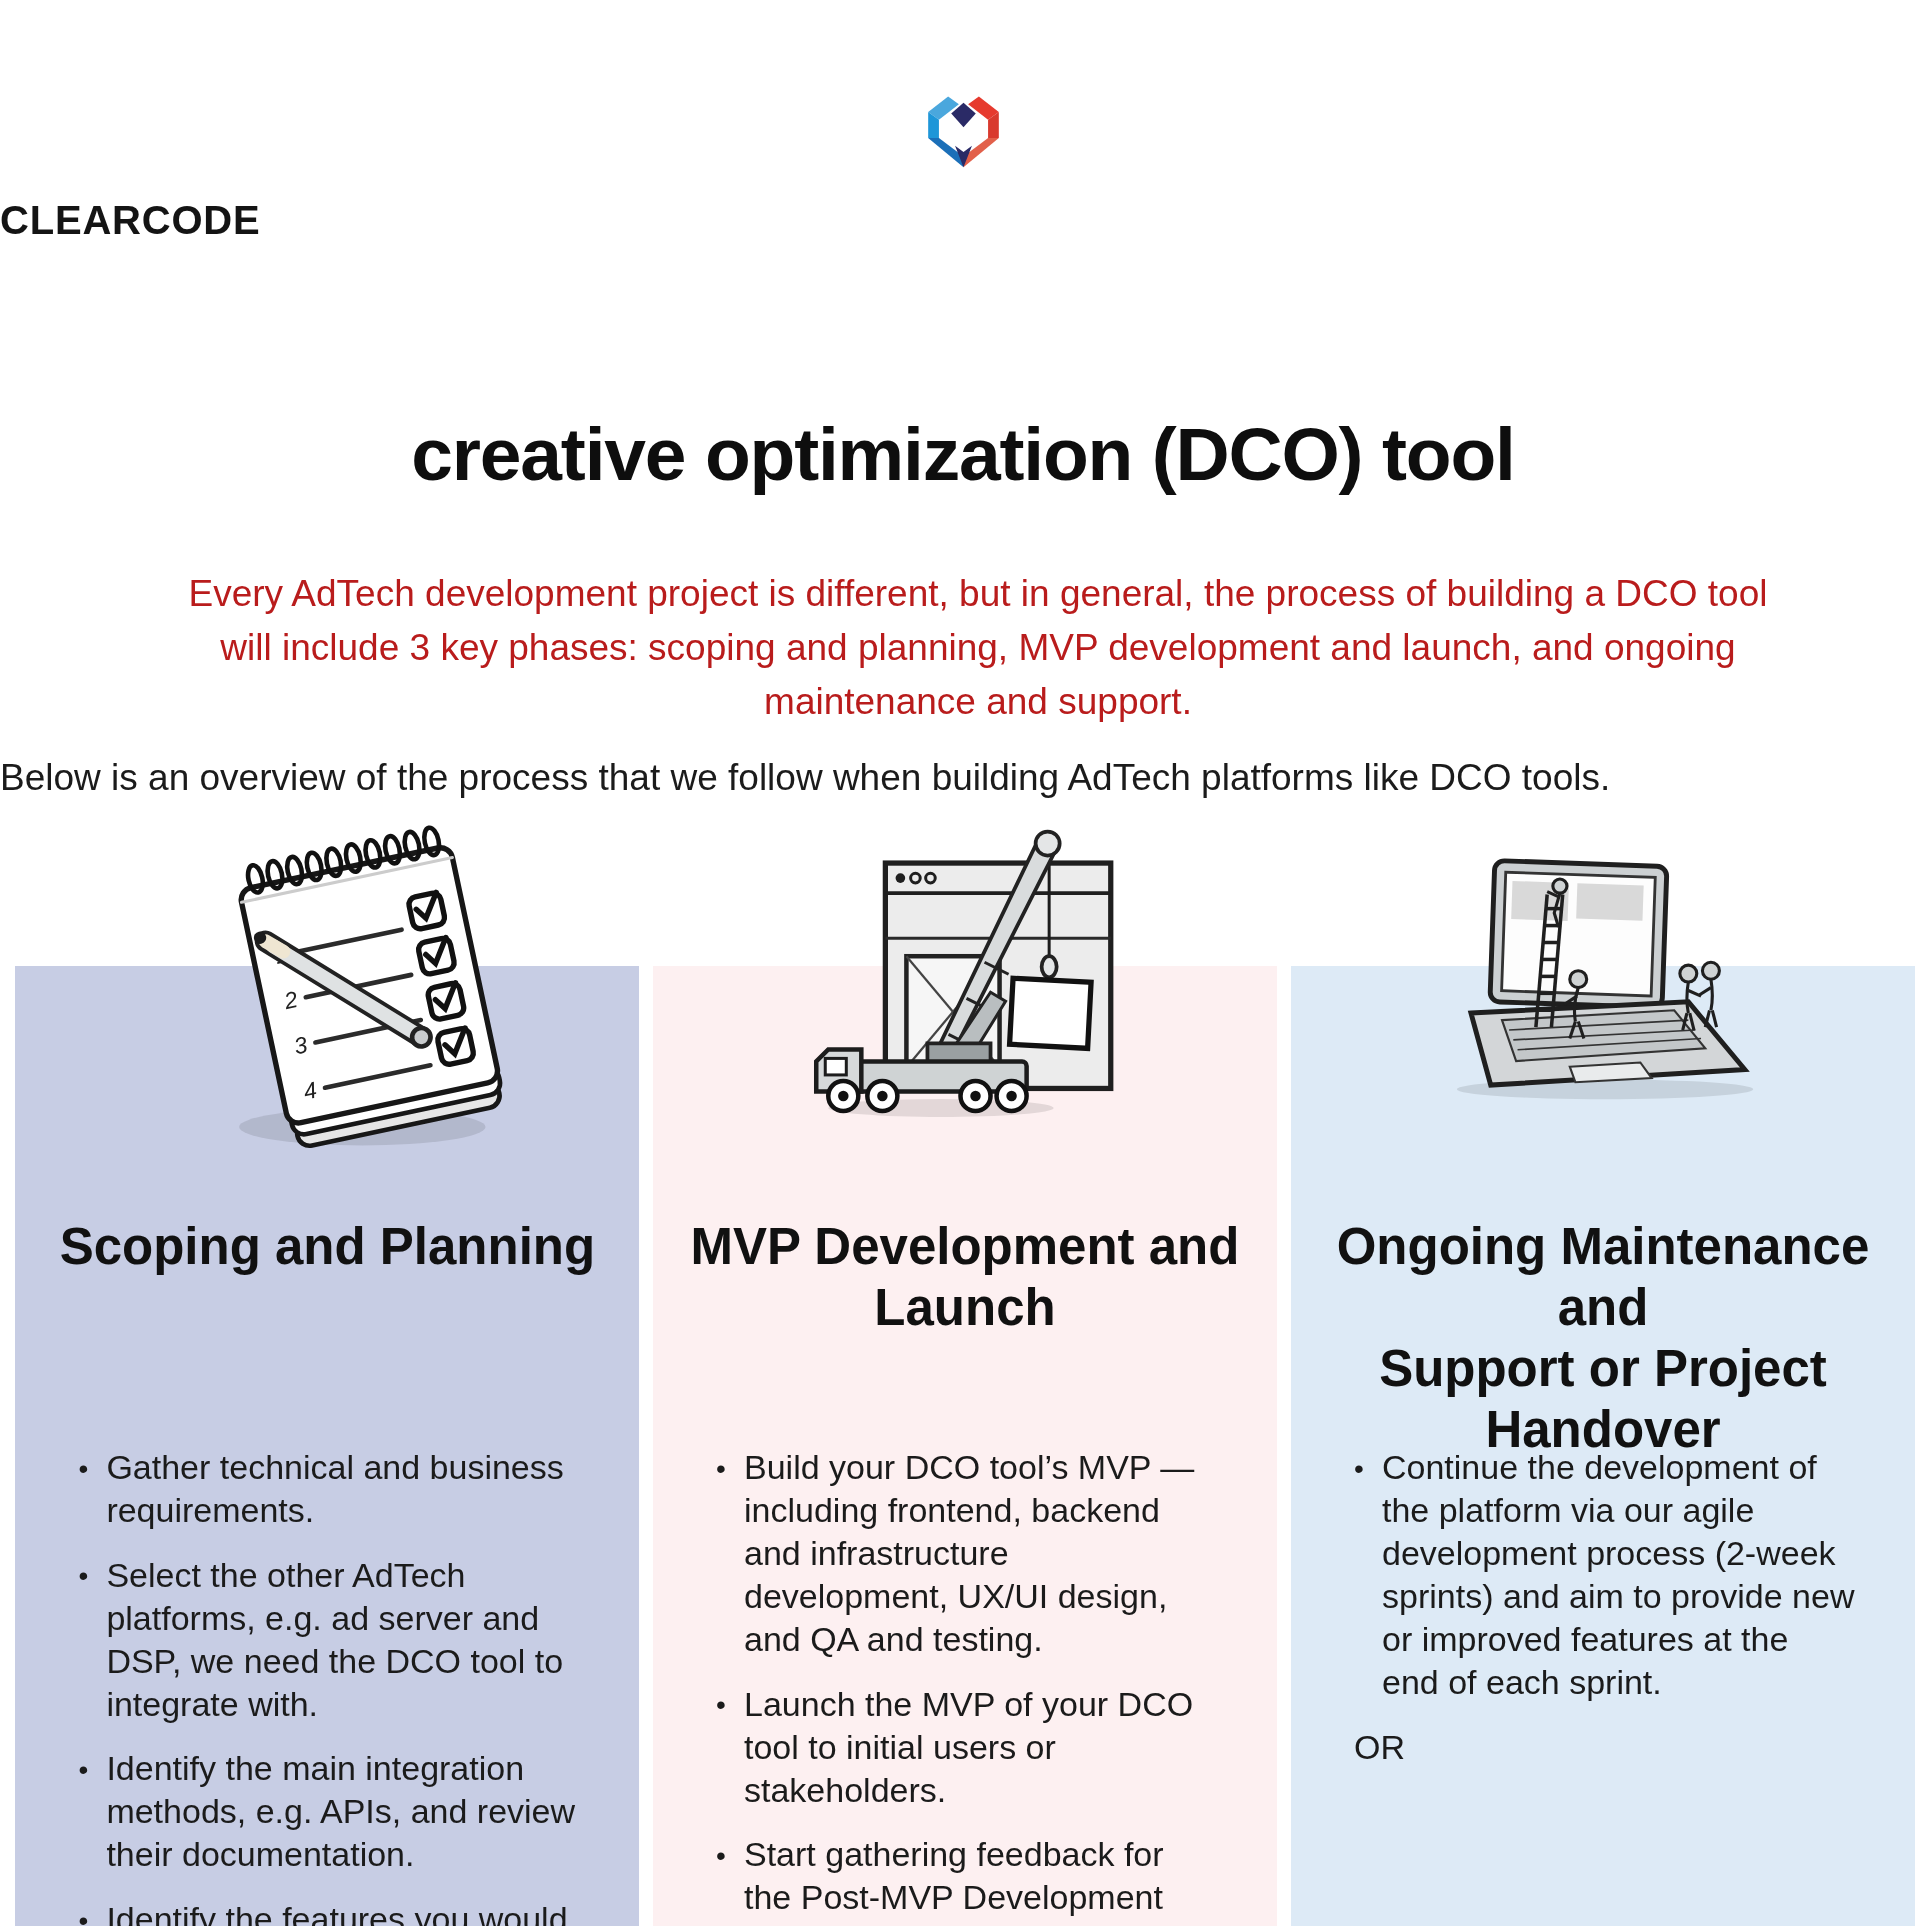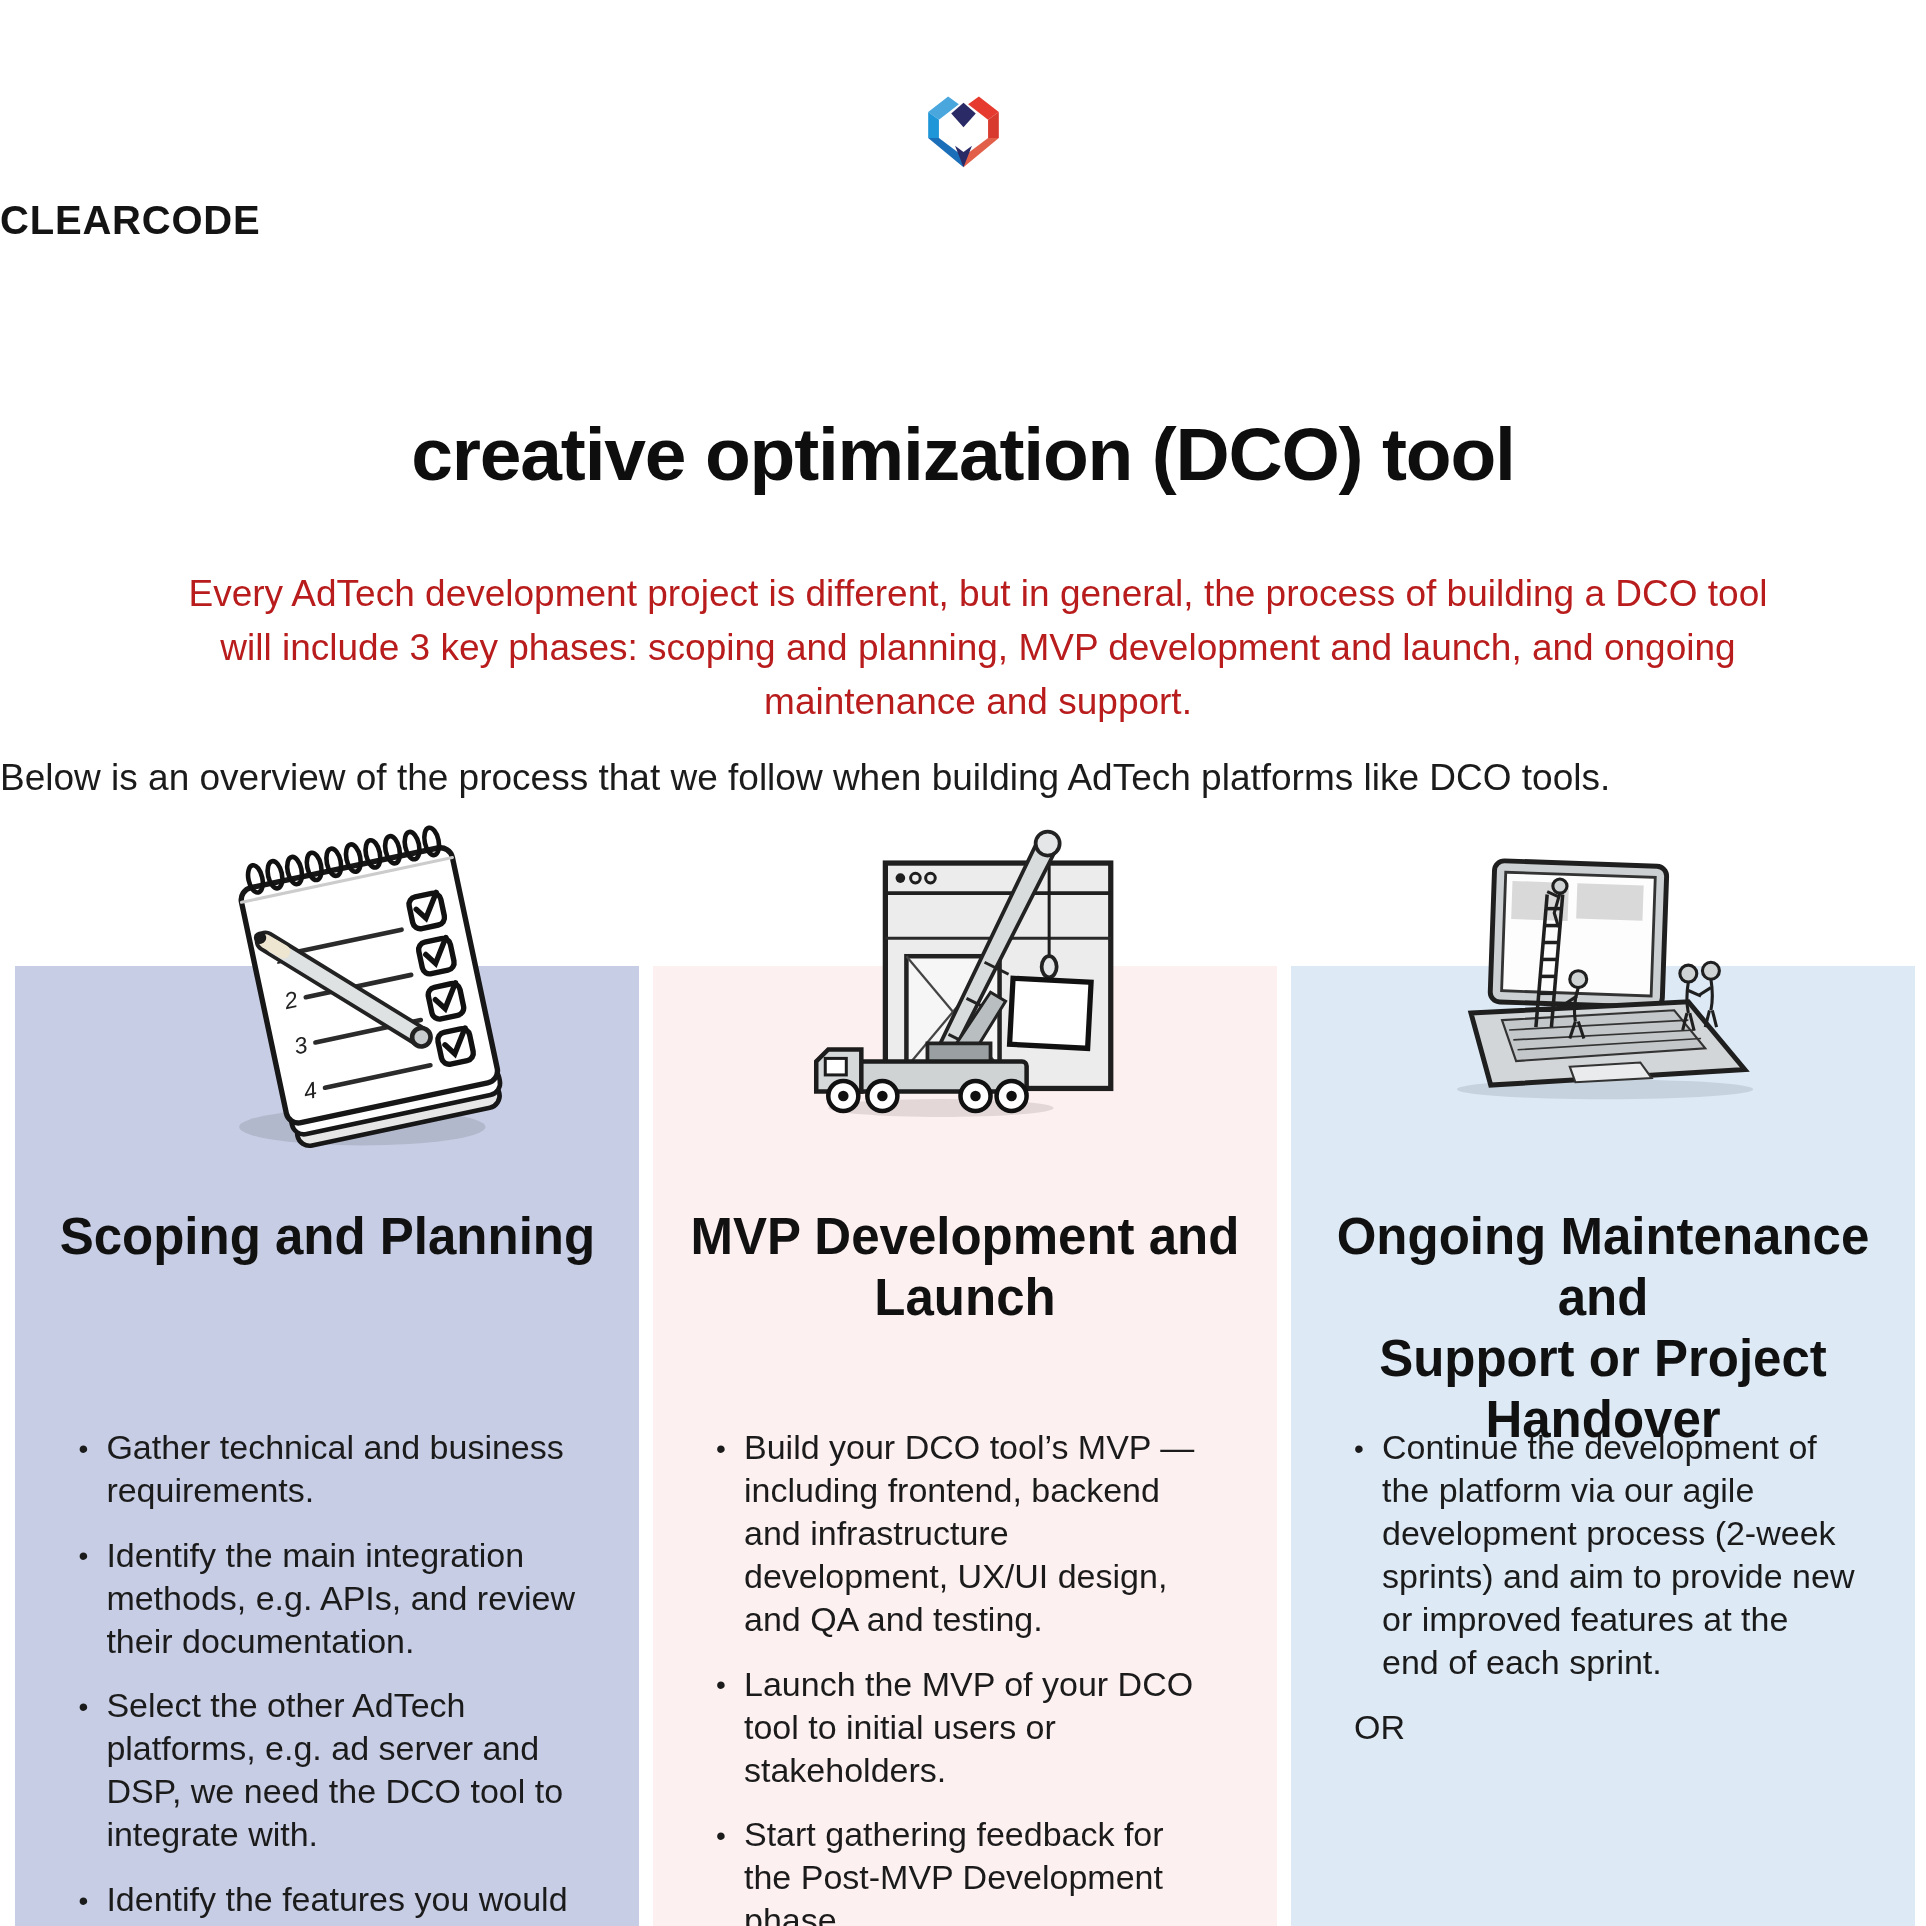--- a/index.html
+++ b/index.html
@@ -25,21 +25,21 @@
     font-size:37px;line-height:54px;color:#1b1b1b;
   }
   .panel{
     position:absolute;top:966px;height:1311px;width:624px;box-sizing:border-box;
     padding:240px 0 0 0;
   }
   .panel-scoping{left:15.4px;background:#c7cde4;}
   .panel-mvp{left:653px;background:#fdf0f1;}
   .panel-maintenance{left:1291px;background:#ddeaf6;}
   .panel h2{
-    margin:0;height:220px;box-sizing:border-box;text-align:center;
+    margin:10px;height:220px;box-sizing:border-box;text-align:center;
     font-size:51px;line-height:61px;font-weight:700;color:#111111;white-space:pre-line;
   }
   .panel ul{list-style:none;margin:0;padding:0 11.6px 0 91px;}
   .panel li{
     position:relative;font-size:34px;line-height:43px;white-space:pre-line;
     margin:0 0 21.6px 0;
   }
   .panel li::before{
     content:"\2022";position:absolute;left:-28px;top:0.8px;font-size:28px;color:#1b1b1b;
   }
@@ -72,27 +72,27 @@
   <p class="intro">Every AdTech development project is different, but in general, the process of building a DCO tool
 will include 3 key phases: scoping and planning, MVP development and launch, and ongoing
 maintenance and support.</p>
   <p class="intro2">Below is an overview of the process that we follow when building AdTech platforms like DCO tools.</p>
 
   <section class="panel panel-scoping">
     <h2>Scoping and Planning</h2>
     <ul>
       <li>Gather technical and business
 requirements.</li>
-      <li>Identify the main integration
-methods, e.g. APIs, and review
-their documentation.</li>
       <li>Select the other AdTech
 platforms, e.g. ad server and
 DSP, we need the DCO tool to
 integrate with.</li>
+      <li>Identify the main integration
+methods, e.g. APIs, and review
+their documentation.</li>
       <li>Identify the features you would
 like the DCO tool to have.</li>
 
     </ul>
   </section>
 
   <section class="panel panel-mvp">
     <h2>MVP Development and
 Launch</h2>
     <ul>

